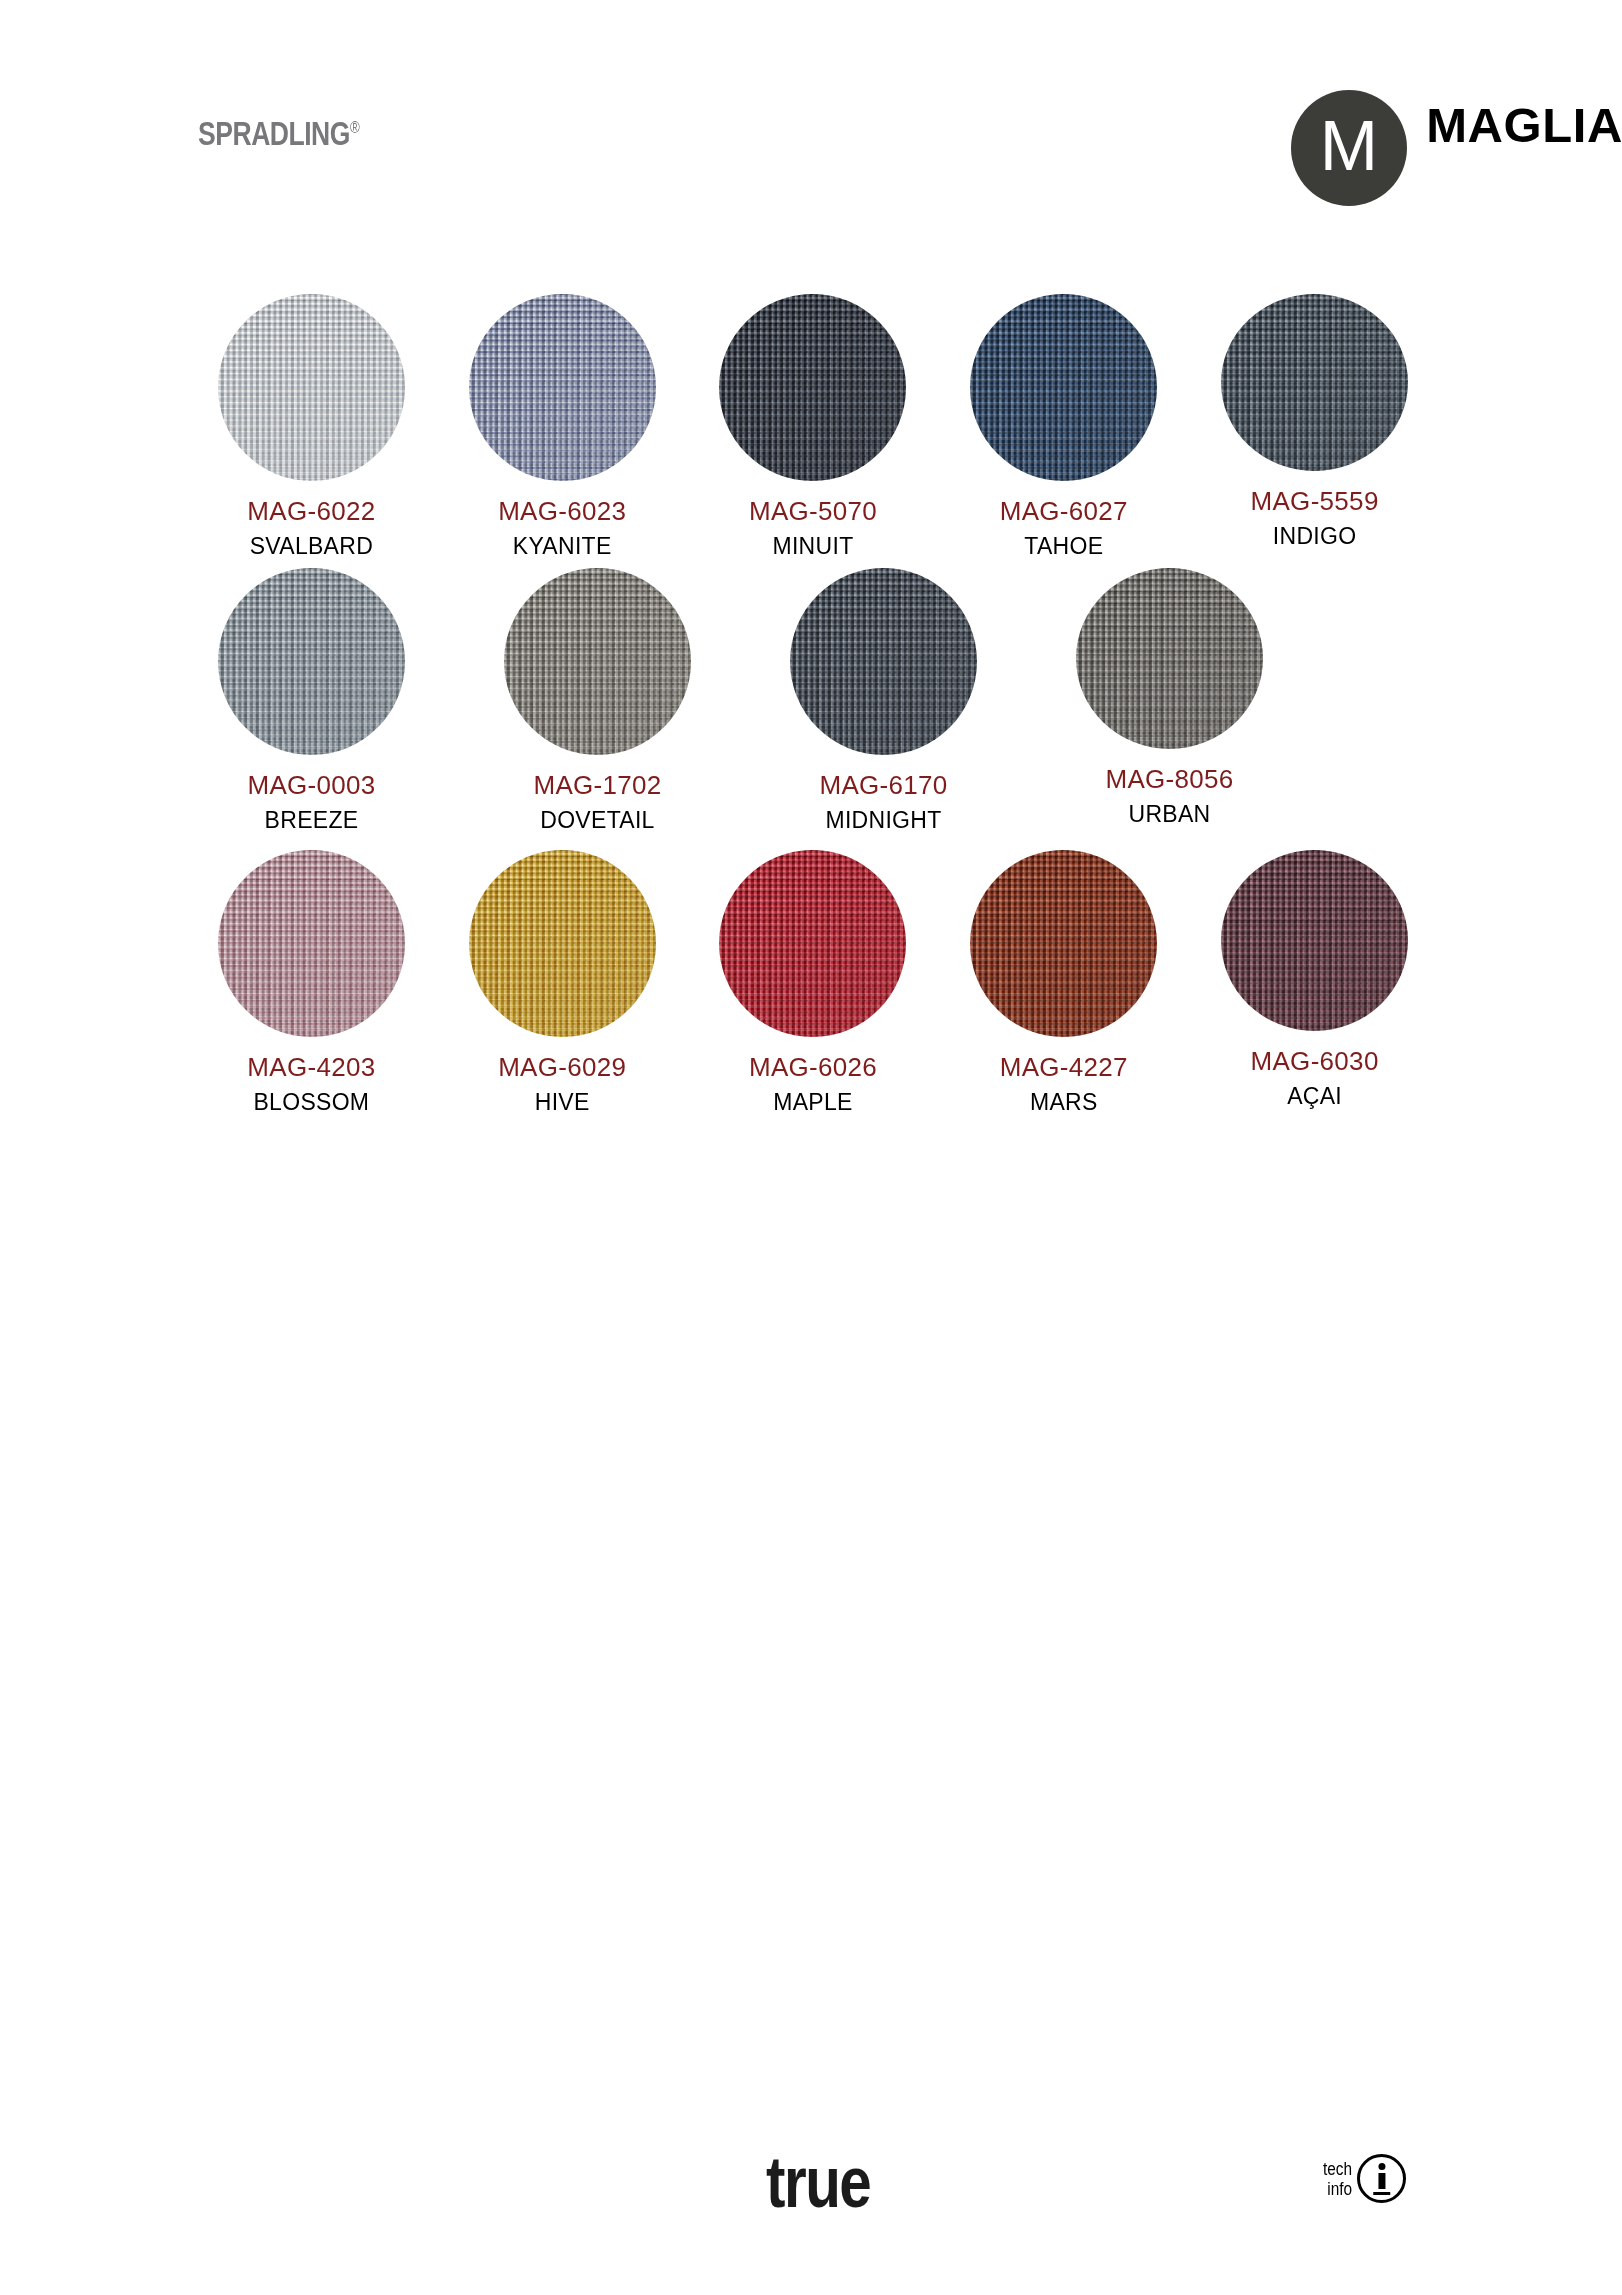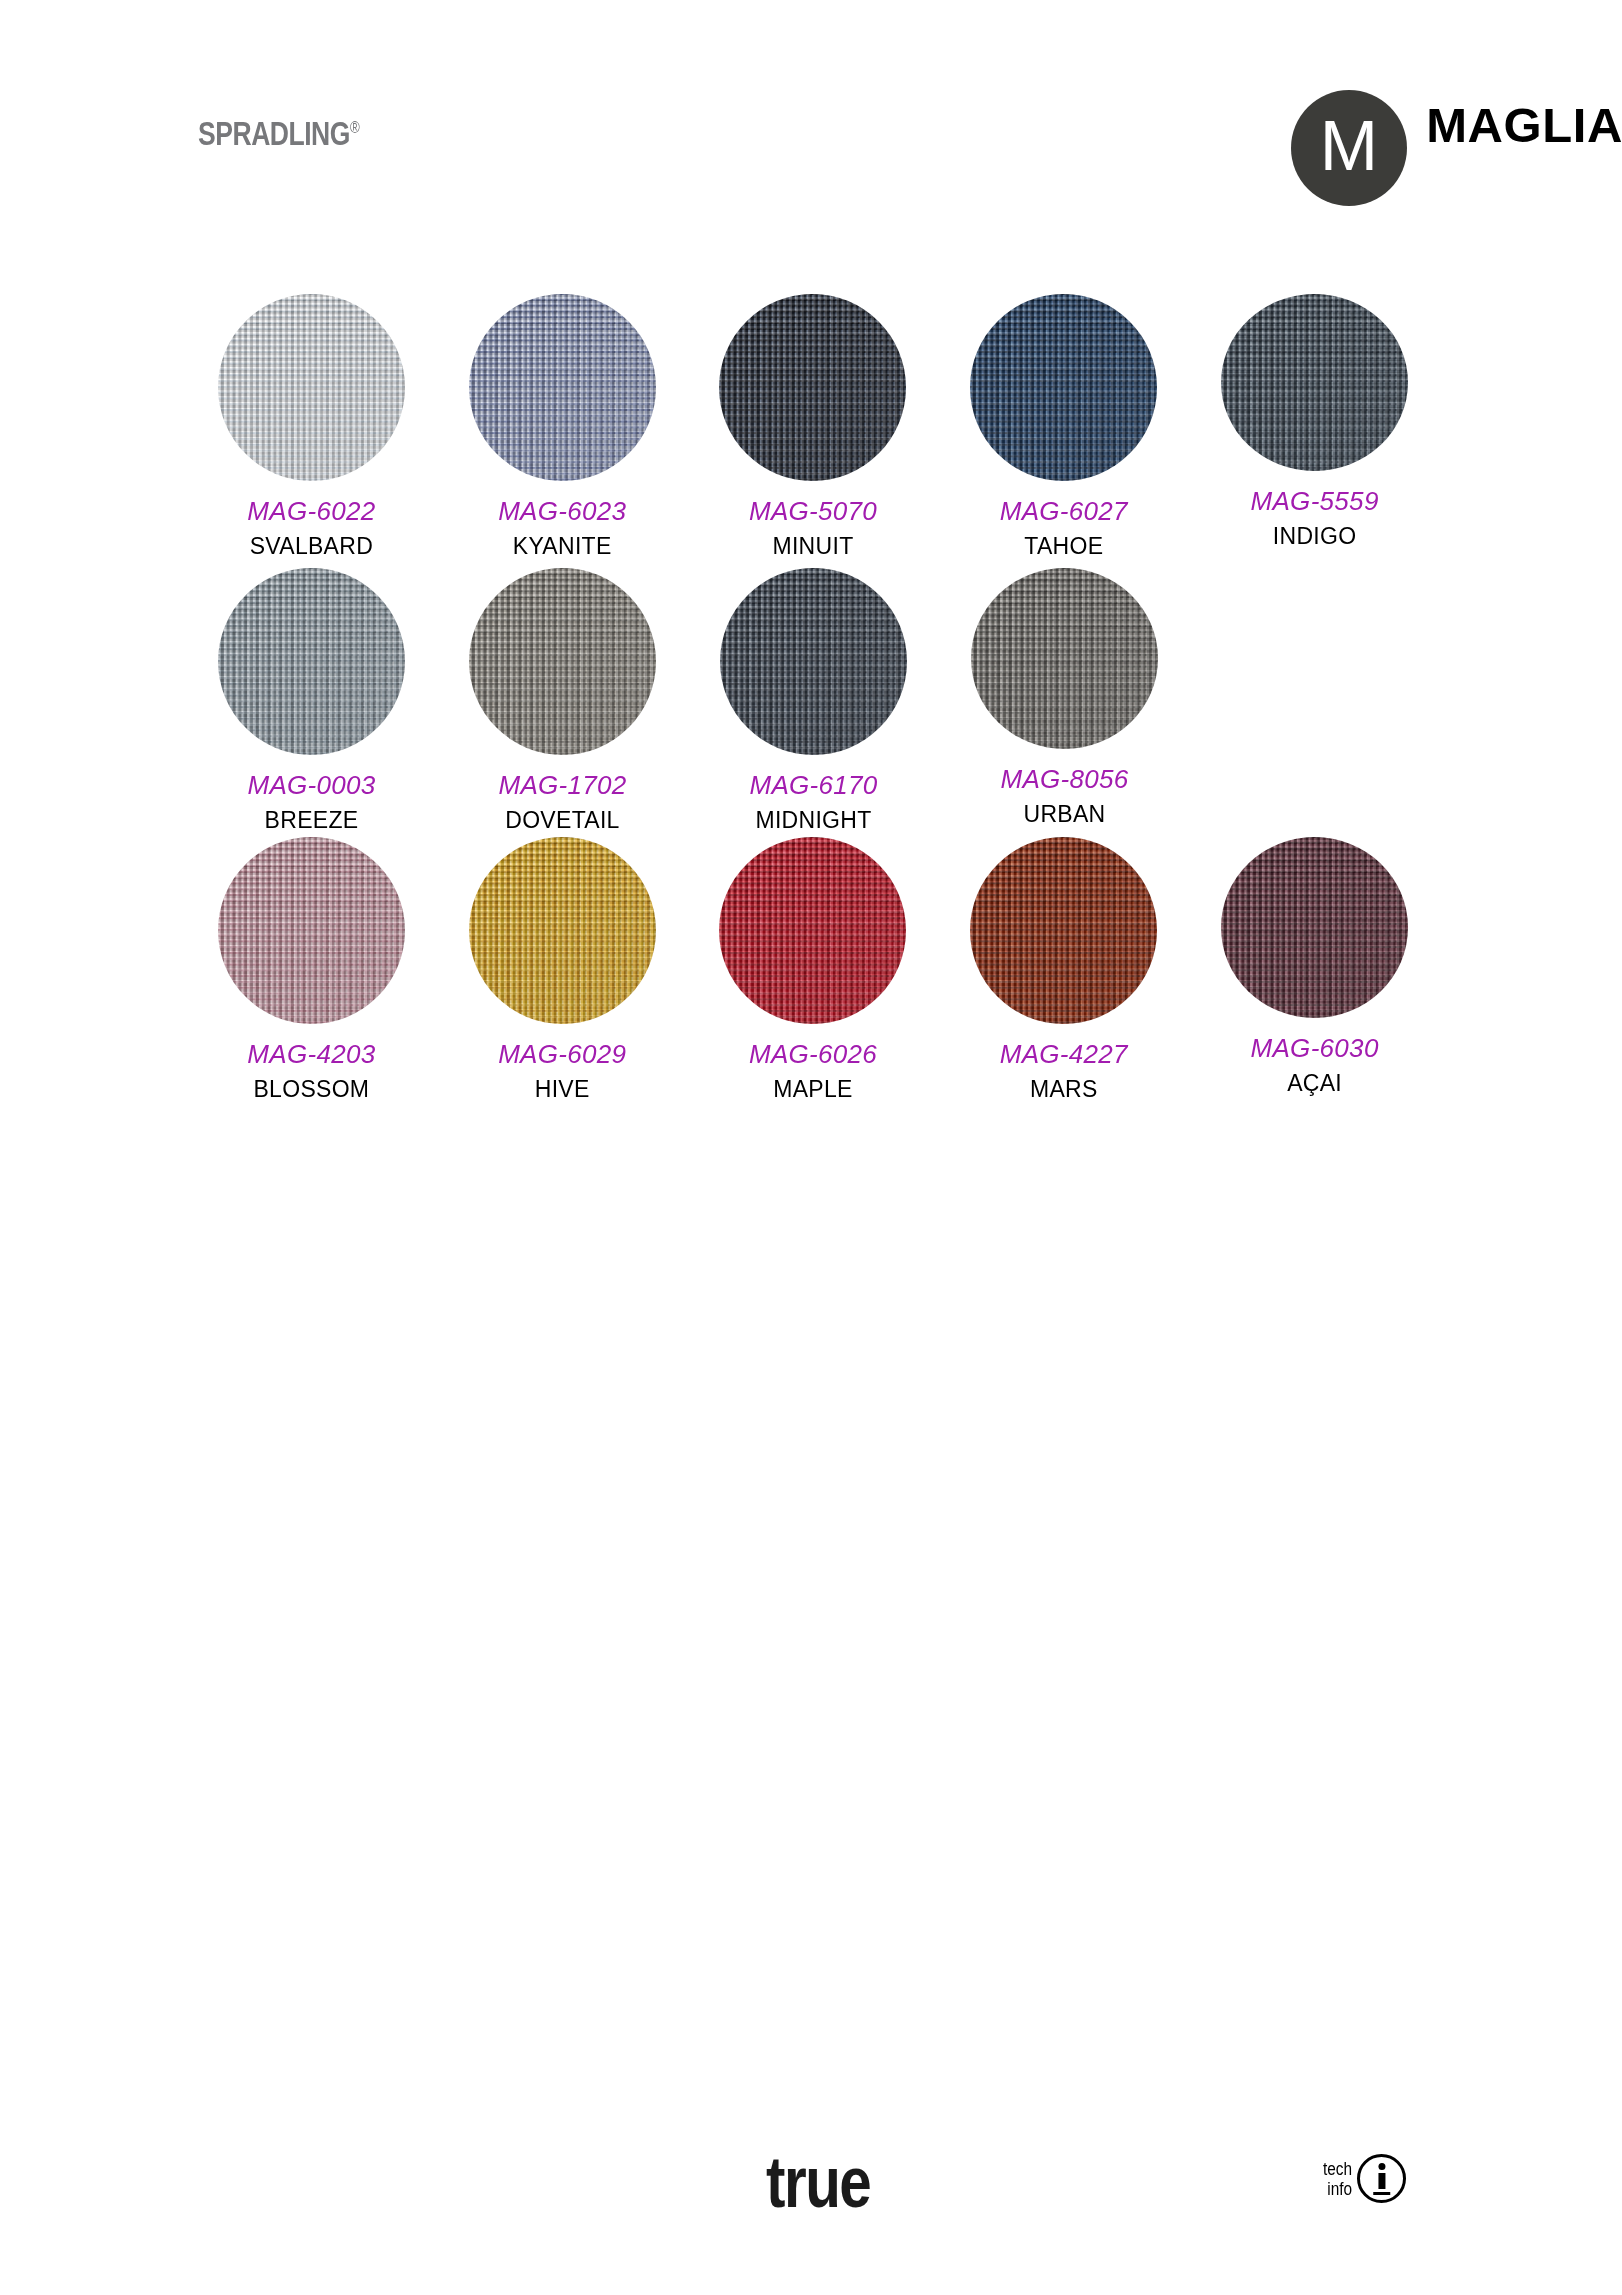--- a/index.html
+++ b/index.html
@@ -30,21 +30,21 @@
   }
   .m-badge span{
     color:#fff;font-size:70px;font-weight:400;line-height:1;
     letter-spacing:0;margin-top:-3.9px;
   }
 
   
   .grid{position:absolute;left:186px;top:294px;width:1254px;}
   .row{display:flex;width:1254px;}
   .row-1{margin-bottom:10.4px;}
-  .row-2{margin-bottom:5px;}
+  .row-2{margin-bottom:18px;gap:35px;}
   .cell{width:251px;display:flex;flex-direction:column;align-items:center;}
 
   .swatch{
     width:187px;height:187px;border-radius:50%;
     position:relative;overflow:hidden;
     background-color:var(--base);
     background-image:
       linear-gradient(90deg,
         rgba(255,255,255,.20) 0 22%,
         rgba(0,0,0,.16) 22% 50%,
@@ -69,22 +69,22 @@
     background:
       repeating-linear-gradient(90deg,
         rgba(0,0,0,.10) 0 5.8px, rgba(255,255,255,.07) 5.8px 11.7px),
       repeating-linear-gradient(0deg,
         rgba(0,0,0,.08) 0 5.8px, rgba(255,255,255,.06) 5.8px 11.7px);
     mix-blend-mode:overlay;
   }
 
   .labels{margin-top:17px;text-align:center;line-height:1;}
   .code{
-    font-size:26px;font-weight:300;color:#a21caf;
-    letter-spacing:0.3px;display:block;font-style:italic;
+    font-size:26px;font-weight:300;color:#7f1d1d;
+    letter-spacing:0.3px;display:block;
   }
   .name{
     font-size:23px;font-weight:500;color:#000;
     letter-spacing:0.3px;display:block;margin-top:11px;
   }
 
   
   .footer{position:absolute;left:0;top:2145px;width:1623px;height:117px;}
   .true-logo{
     position:absolute;left:7px;top:0;width:1623px;text-align:center;

